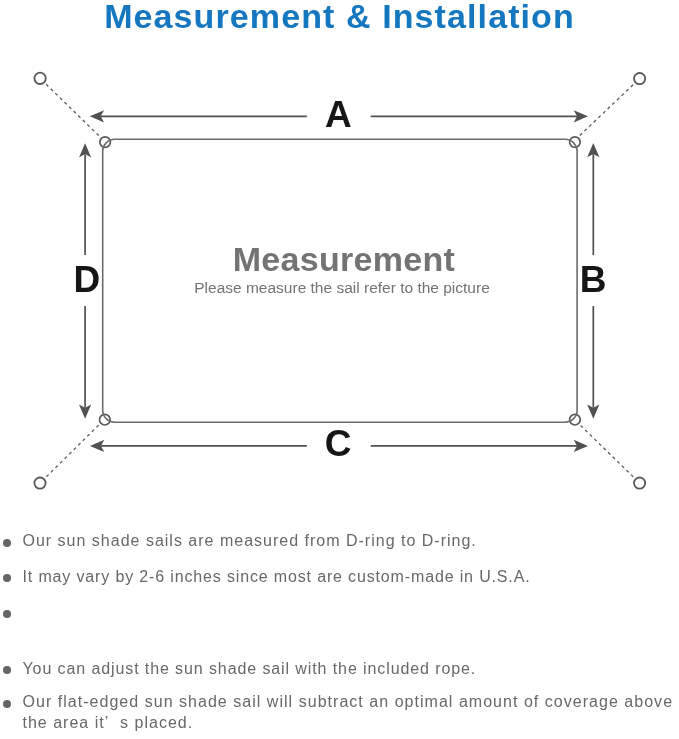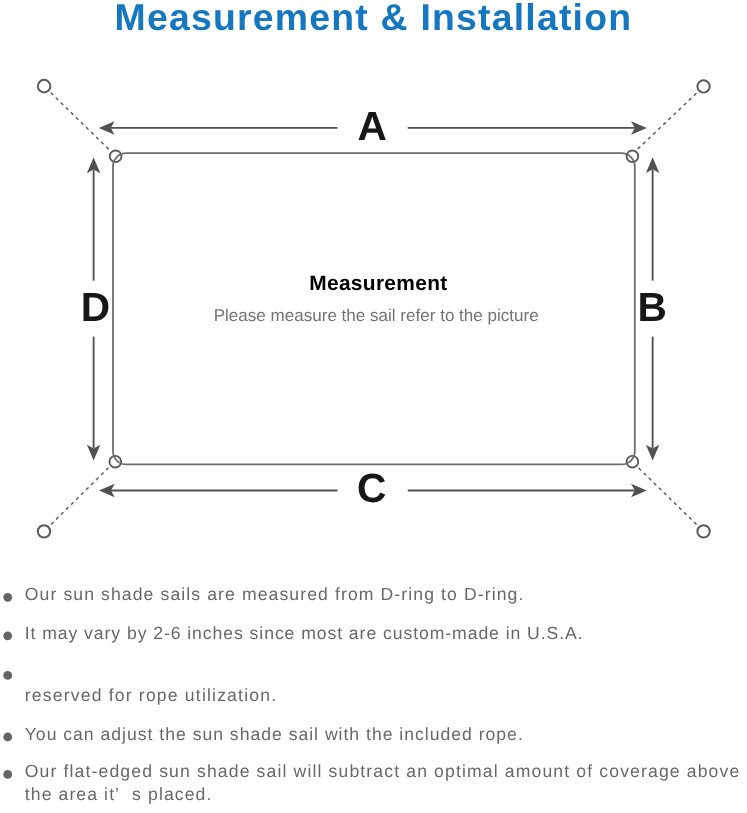--- a/index.html
+++ b/index.html
@@ -1,22 +1,22 @@
 <!DOCTYPE html>
 <html><head>
 <meta charset="utf-8">
 <style>
   html,body{margin:0;padding:0;}
   body{width:679px;height:739px;background:#ffffff;position:relative;overflow:hidden;
        font-family:"Liberation Sans", sans-serif;}
   .abs{position:absolute;}
   #title{top:-3px;left:0;width:679px;text-align:center;font-size:34px;font-weight:bold;
          letter-spacing:1.1px;color:#1577c0;line-height:38px;}
-  #mhead{top:243.5px;left:344px;transform:translateX(-50%);font-size:19px;font-weight:bold;
-         letter-spacing:0.3px;color:#000000;line-height:30px;white-space:nowrap;}
+  #mhead{top:243.5px;left:344px;transform:translateX(-50%);font-size:34px;font-weight:bold;
+         letter-spacing:0.3px;color:#737373;line-height:30px;white-space:nowrap;}
   #msub{top:278.5px;left:342px;transform:translateX(-50%);font-size:15.5px;color:#737373;
         line-height:18px;white-space:nowrap;}
   .li{position:absolute;left:22.5px;width:700px;font-size:16px;line-height:21px;color:#686868;letter-spacing:1px;}
   .bu{position:absolute;left:2.6px;width:8px;height:8px;border-radius:50%;background:#646464;}
 </style>
 </head>
 <body>
 <svg class="abs" style="top:0;left:0;" width="679" height="739" viewBox="0 0 679 739">
 
   <g stroke="#58595b" stroke-width="1.3" stroke-dasharray="3.1 3.3">
@@ -74,21 +74,21 @@
     <text x="593.0" y="291.9">B</text>
   </g>
 </svg>
 
 <div id="title" class="abs">Measurement &amp; Installation</div>
 <div id="mhead" class="abs">Measurement</div>
 <div id="msub" class="abs">Please measure the sail refer to the picture</div>
 
 <div class="li" style="top:530.4px;">Our sun shade sails are measured from D-ring to D-ring.</div>
 <div class="li" style="top:565.9px;letter-spacing:0.85px;">It may vary by 2-6 inches since most are custom-made in U.S.A.</div>
-<div class="li" style="top:601.4px;"><br><span style="letter-spacing:1.07px;">reserved for rope utilization.</span></div>
+<div class="li" style="top:601.4px;"><br></div>
 <div class="li" style="top:658.1px;letter-spacing:0.9px;">You can adjust the sun shade sail with the included rope.</div>
 <div class="li" style="top:690.9px;"><span style="letter-spacing:1.03px;">Our flat-edged sun shade sail will subtract an optimal amount of coverage above</span><br>the area it’&nbsp;&nbsp;s placed.</div>
 
 <div class="bu" style="top:539.2px;"></div>
 <div class="bu" style="top:574.4px;"></div>
 <div class="bu" style="top:609.7px;"></div>
 <div class="bu" style="top:665.8px;"></div>
 <div class="bu" style="top:700.3px;"></div>
 
 </body></html>

